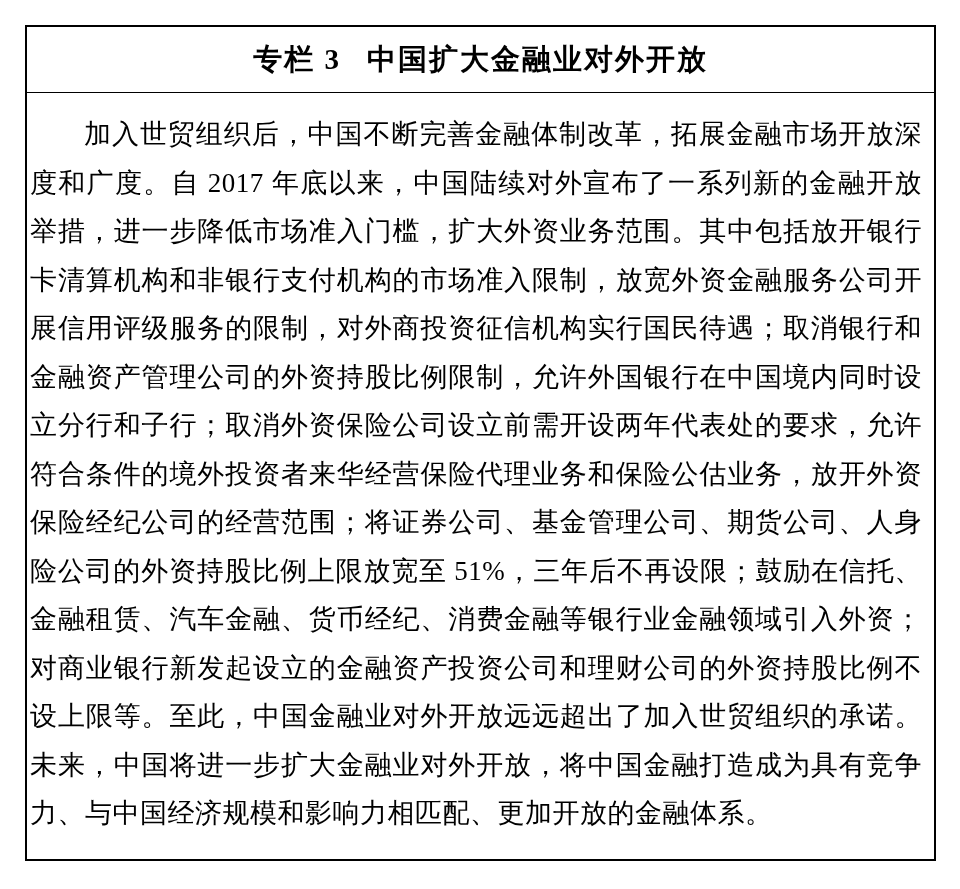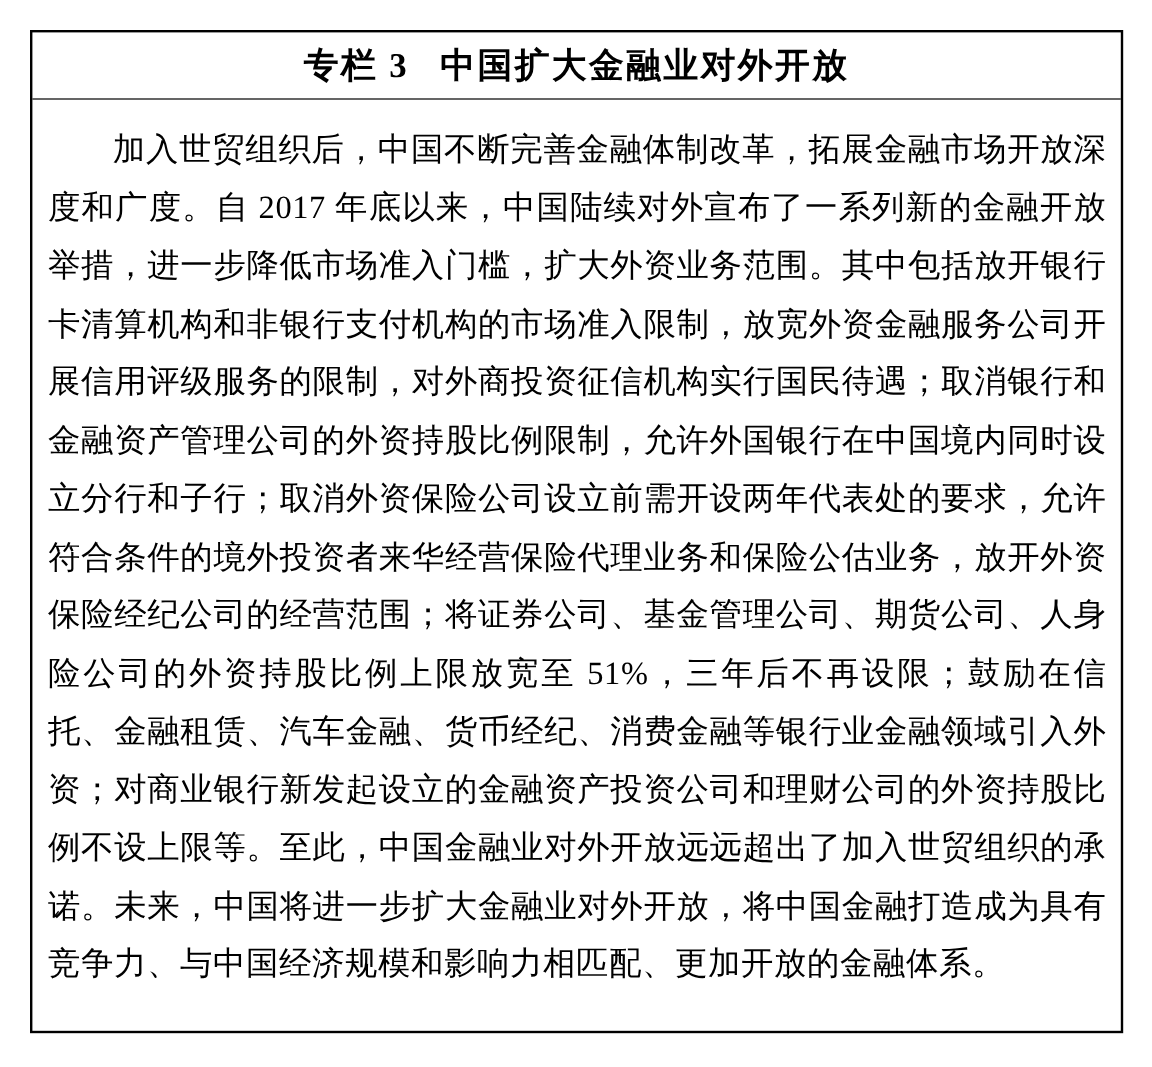--- a/index.html
+++ b/index.html
@@ -19,38 +19,38 @@
     position: absolute;
     left: 25px;
     top: 25px;
     width: 911px;
     height: 836px;
     border: 2px solid #000000;
     box-sizing: border-box;
     background: #ffffff;
   }
   .panel-header {
-    height: 56px;
+    height: 66px;
     border-bottom: 1px solid #000000;
     box-sizing: border-box;
     display: flex;
     align-items: center;
     justify-content: center;
   }
   .panel-title {
     font-size: 29px;
     font-weight: bold;
     letter-spacing: 2px;
     white-space: nowrap;
   }
   .title-number {
     margin-right: 26px;
   }
   .panel-body {
-    padding: 17px 12px 0 13px;
+    padding: 17px 12px 0 3px;
     box-sizing: border-box;
   }
   .panel-paragraph {
     margin: 0;
     font-size: 27px;
     line-height: 48.5px;
     text-align: justify;
     text-justify: inter-ideograph;
     text-indent: 2em;
     letter-spacing: 0.5px;

